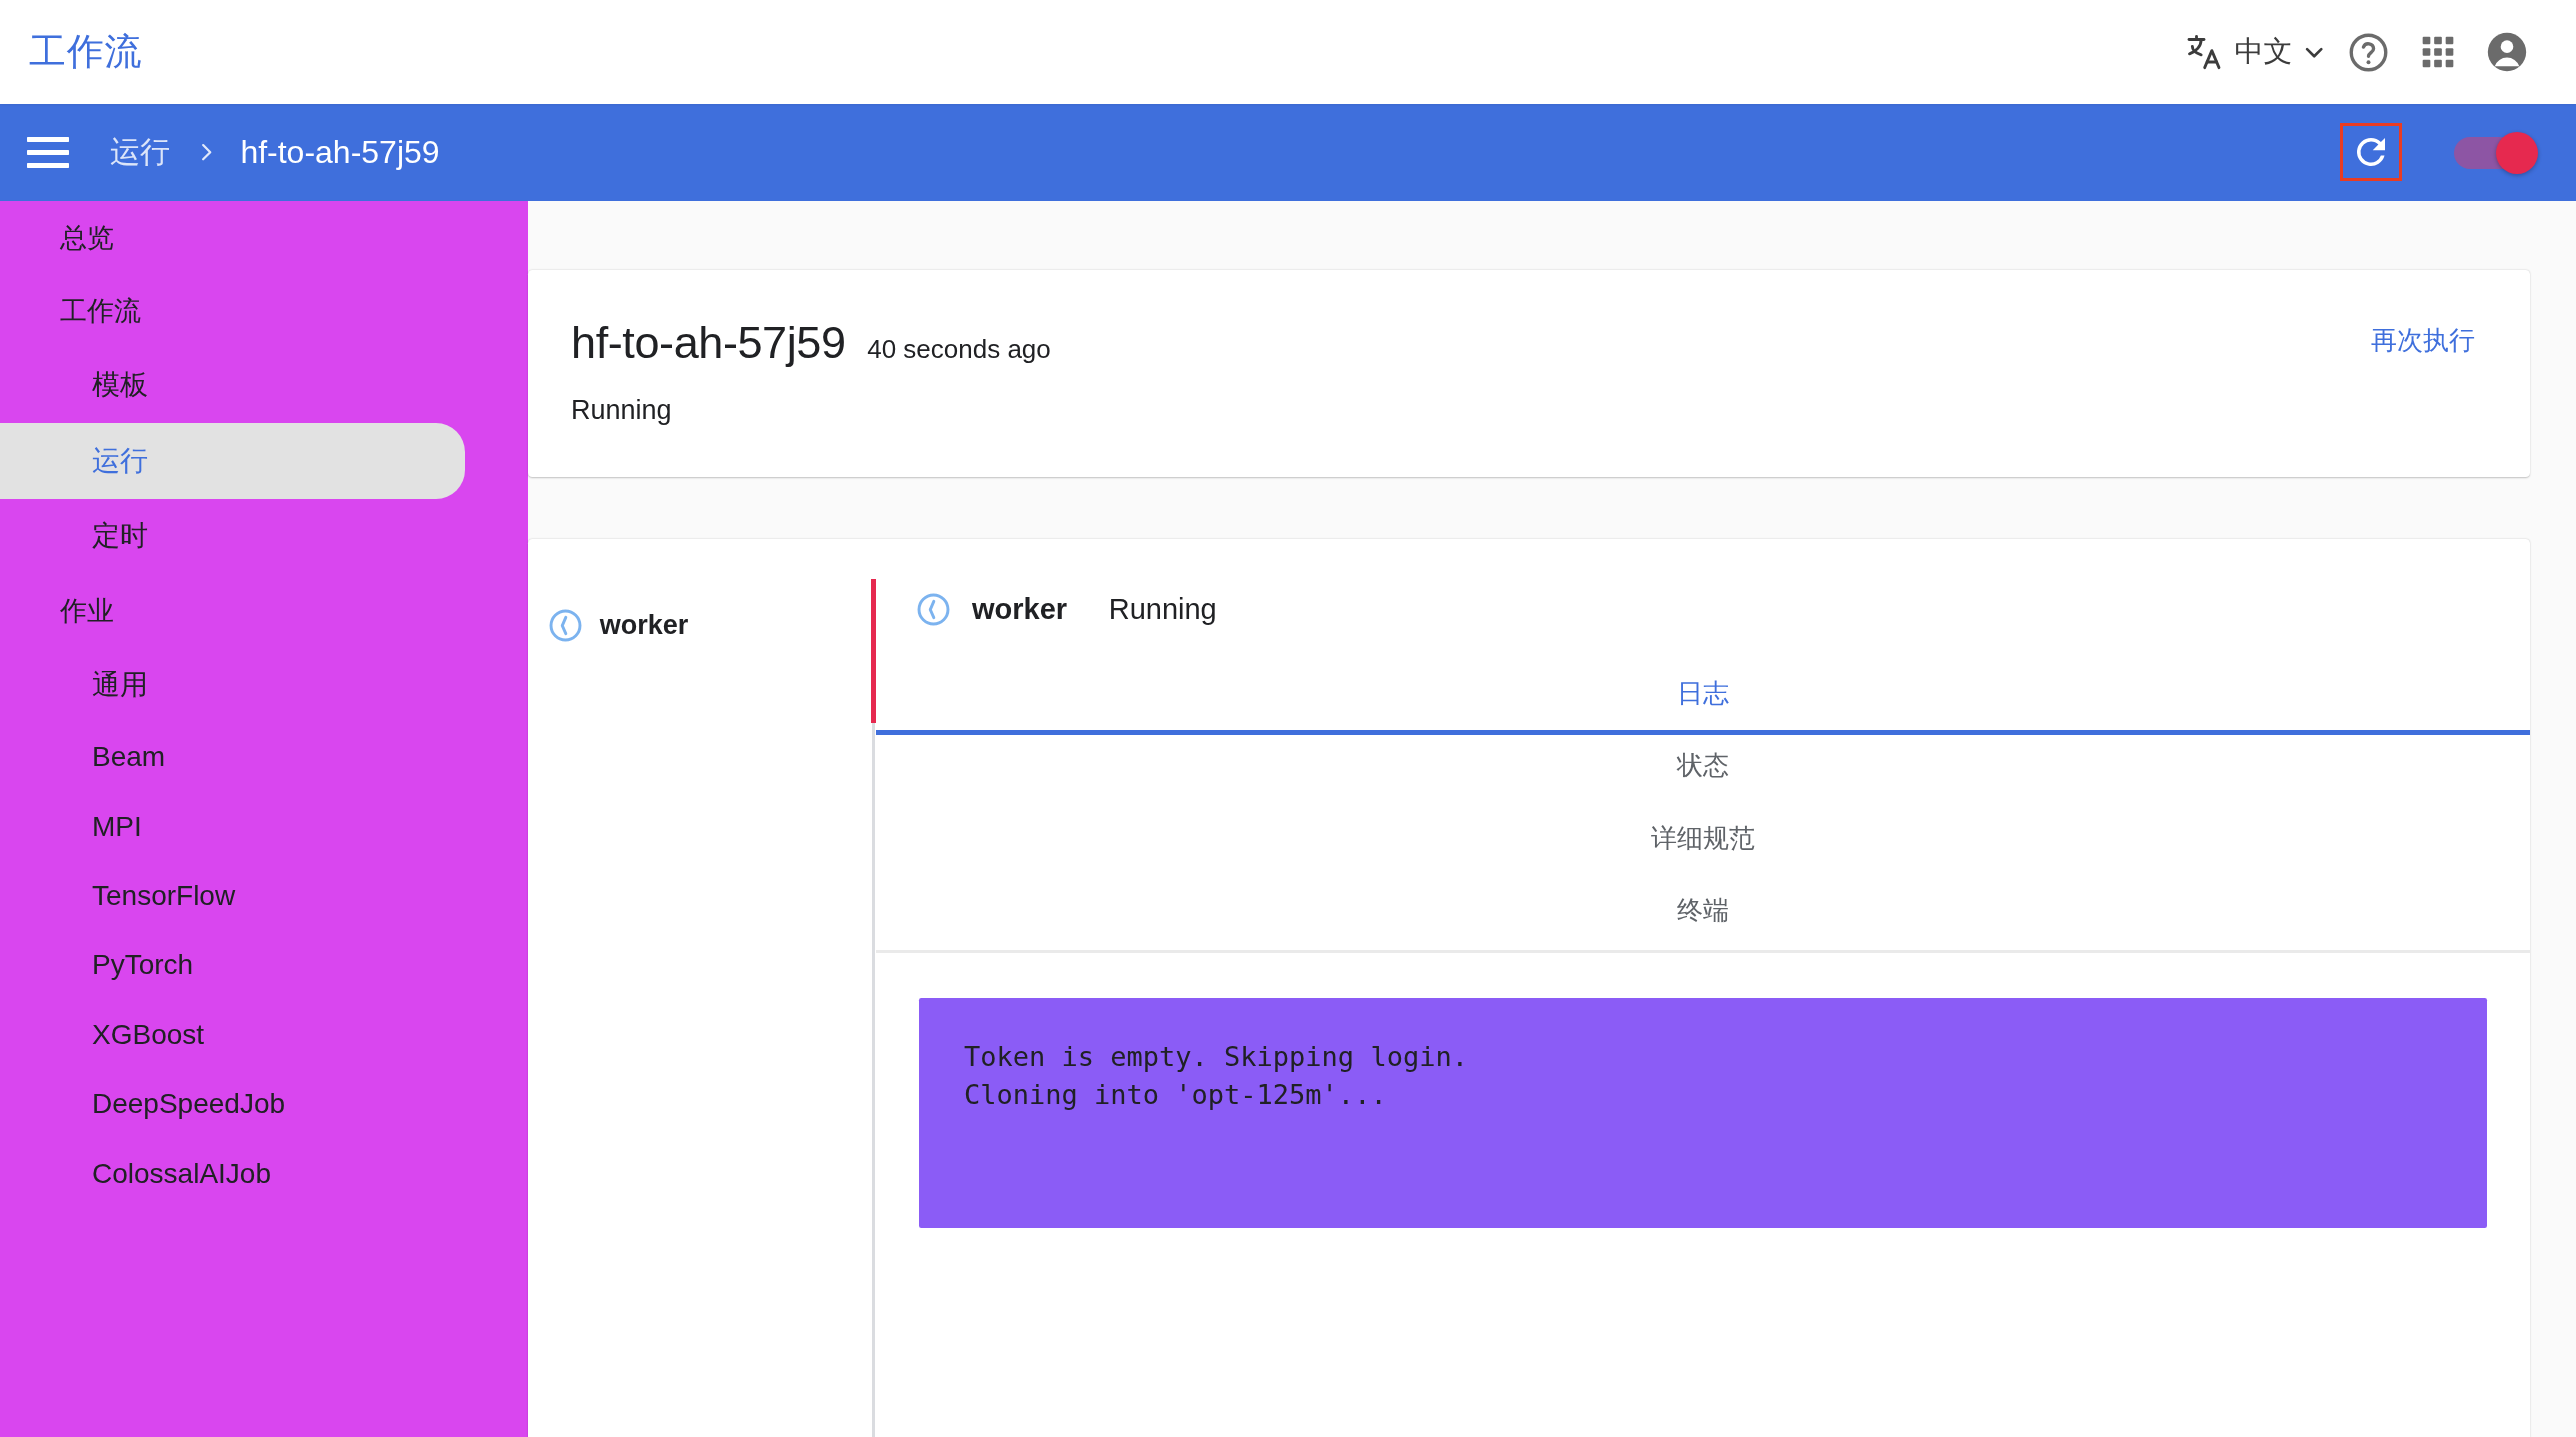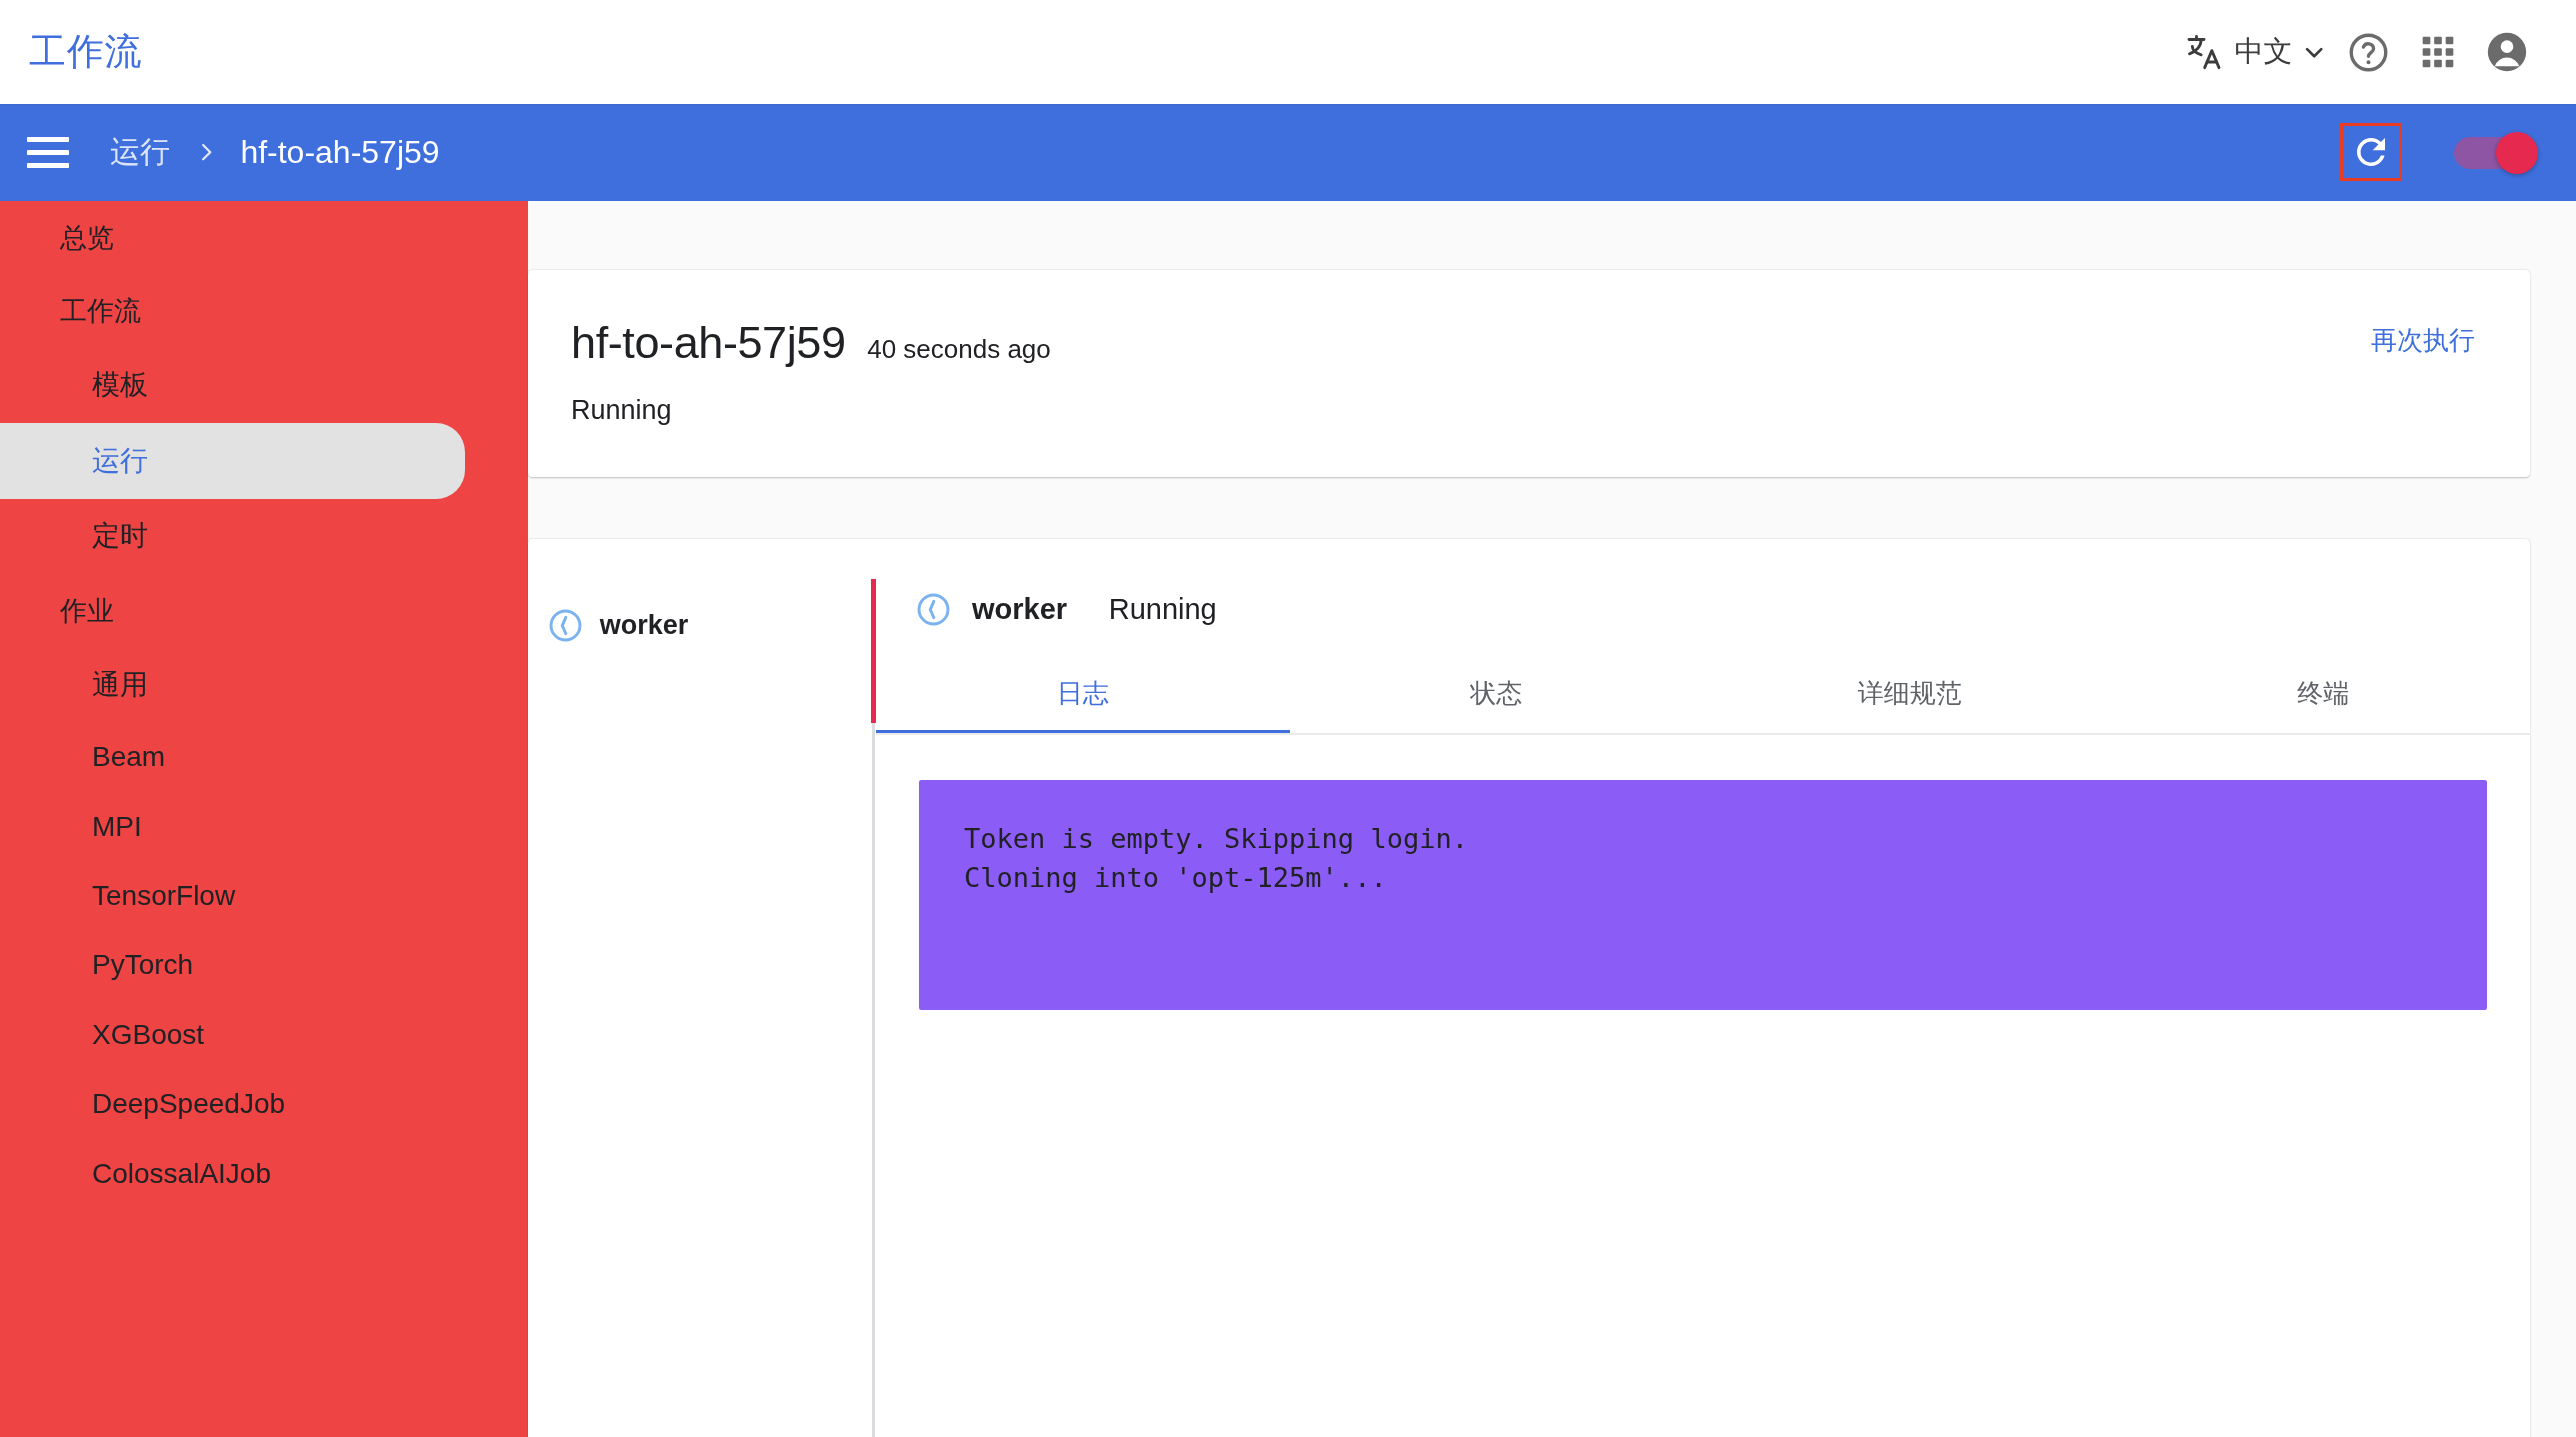--- a/index.html
+++ b/index.html
@@ -65,21 +65,21 @@
     background: #8d55a4; border-radius: 16px;
   }
   .toggle-thumb {
     position: absolute; left: 42px; top: 0px; width: 42px; height: 42px; border-radius: 50%;
     background: #e6294f; box-shadow: 0 1.4px 4.3px rgba(0,0,0,0.28);
   }
 
   
   .sidebar {
     position: absolute; left: 0; top: 201px; width: 528px; height: 1236px;
-    background: #ef4444; overflow: hidden;
+    background: #d946ef; overflow: hidden;
   }
   .nav-top { font-size: 27px; color: #202124; padding: 18.7px 0 18.7px 60px; cursor: pointer; }
   .nav-section { font-size: 27px; color: #202124; padding: 18.7px 0 18.7px 60px; cursor: pointer; }
   .nav-sub {
     font-size: 28px; color: #202124; padding: 18.7px 0 18.7px 92px; cursor: pointer;
     border-radius: 0 29px 29px 0; margin-right: 63px;
   }
   .nav-sub.active { background: #e2e2e2; color: #3f6fdc; }
 
   
@@ -114,21 +114,21 @@
   .worker-item .wl-name { font-size: 27px; font-weight: 700; color: #202124; }
   .divider-col { width: 5px; flex: 0 0 5px; position: relative; }
   .divider-col .dr { position: absolute; left: 0; top: 40px; width: 5px; height: 144px; background: #e6294f; }
   .divider-col .dg { position: absolute; left: 1.4px; top: 184px; width: 2.2px; bottom: 0; background: #dadce0; }
 
   .worker-panel { flex: 1; position: relative; }
   .wp-head { display: flex; align-items: center; gap: 20px; padding: 52px 0 0 39px; }
   .wp-name { font-size: 29px; font-weight: 700; color: #202124; }
   .wp-state { font-size: 29px; color: #202124; margin-left: 21.6px; }
 
-  .tabs { display: flex; margin-top: 35px; position: relative; }
+  .tabs { display: flex; margin-top: 35px; position: relative; flex-direction: column; }
   .tab {
     flex: 1; text-align: center; font-size: 26px; color: #5f6368;
     padding: 13px 0 24.4px 0; cursor: pointer; position: relative;
   }
   .tab.active { color: #3f6fdc; }
   .tab.active:after {
     content: ""; position: absolute; left: 0; right: 0; bottom: 0; height: 5px; background: #3f6fdc;
   }
   .tabs-underline { position: absolute; left: 0; right: 0; bottom: 0; height: 2.2px; background: #eaeaea; }
 

